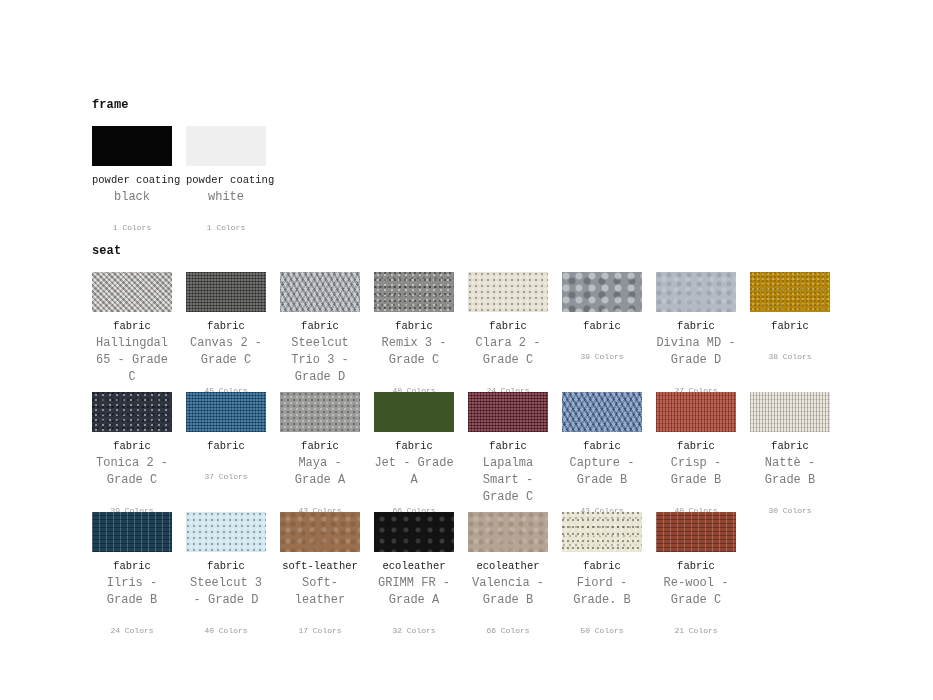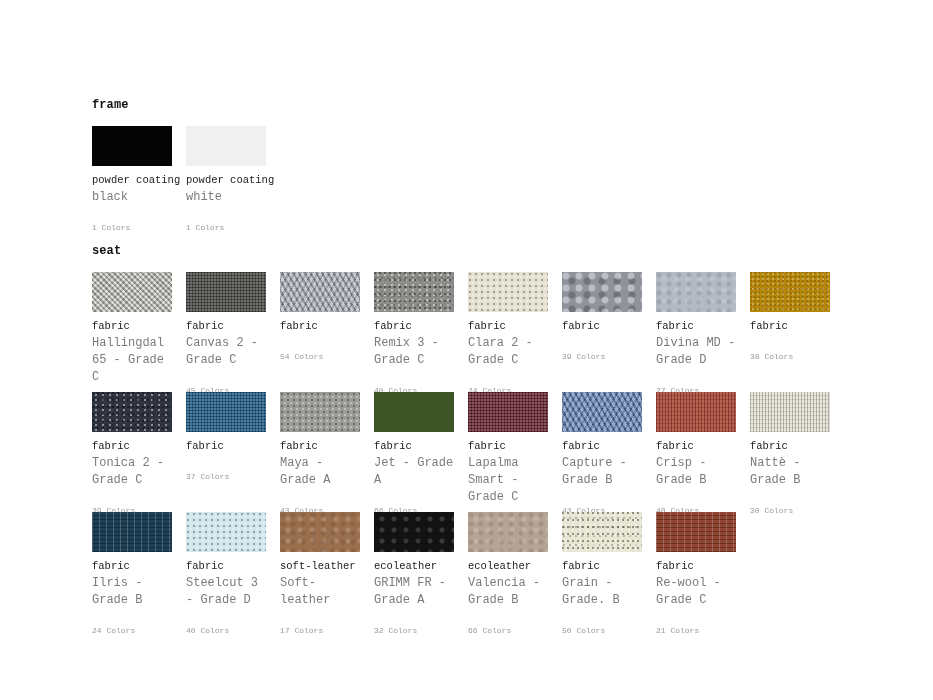--- a/index.html
+++ b/index.html
@@ -39,20 +39,21 @@
   }
 
   .grid {
     position: relative;
     width: 838px;
   }
 
   .row {
     position: relative;
     height: 120px;
+    text-align: center;
   }
 
   .card {
     position: absolute;
     top: 0;
     width: 80px;
   }
 
   .swatch {
     width: 80px;
@@ -181,20 +182,21 @@
           </div>
           <div class="card" style="left: 94px;">
             <div class="swatch tx-weave" style="background-color: rgb(58, 58, 56);"></div>
             <div class="card-type">fabric</div>
             <div class="card-name">Canvas 2 - Grade C</div>
             <div class="card-colors">45 Colors</div>
           </div>
           <div class="card" style="left: 188px;">
             <div class="swatch tx-diamond" style="background-color: rgb(169, 173, 182);"></div>
             <div class="card-type">fabric</div>
+            <div class="card-name">Steelcut Trio 3 - Grade D</div>
             <div class="card-colors">54 Colors</div>
           </div>
           <div class="card" style="left: 282px;">
             <div class="swatch tx-speck" style="background-color: rgb(140, 140, 138);"></div>
             <div class="card-type">fabric</div>
             <div class="card-name">Remix 3 - Grade C</div>
             <div class="card-colors">40 Colors</div>
           </div>
           <div class="card" style="left: 376px;">
             <div class="swatch tx-dots" style="background-color: rgb(229, 226, 212);"></div>
@@ -295,21 +297,21 @@
           </div>
           <div class="card" style="left: 376px;">
             <div class="swatch tx-soft" style="background-color: rgb(181, 163, 148);"></div>
             <div class="card-type">ecoleather</div>
             <div class="card-name">Valencia - Grade B</div>
             <div class="card-colors">66 Colors</div>
           </div>
           <div class="card" style="left: 470px;">
             <div class="swatch tx-speck" style="background-color: rgb(232, 229, 210);"></div>
             <div class="card-type">fabric</div>
-            <div class="card-name">Grain - Grade. B</div>
+            <div class="card-name">Fiord - Grade. B</div>
             <div class="card-colors">50 Colors</div>
           </div>
           <div class="card" style="left: 564px;">
             <div class="swatch tx-brick" style="background-color: rgb(143, 68, 48);"></div>
             <div class="card-type">fabric</div>
             <div class="card-name">Re-wool - Grade C</div>
             <div class="card-colors">21 Colors</div>
           </div>
         </div>
       </div>

